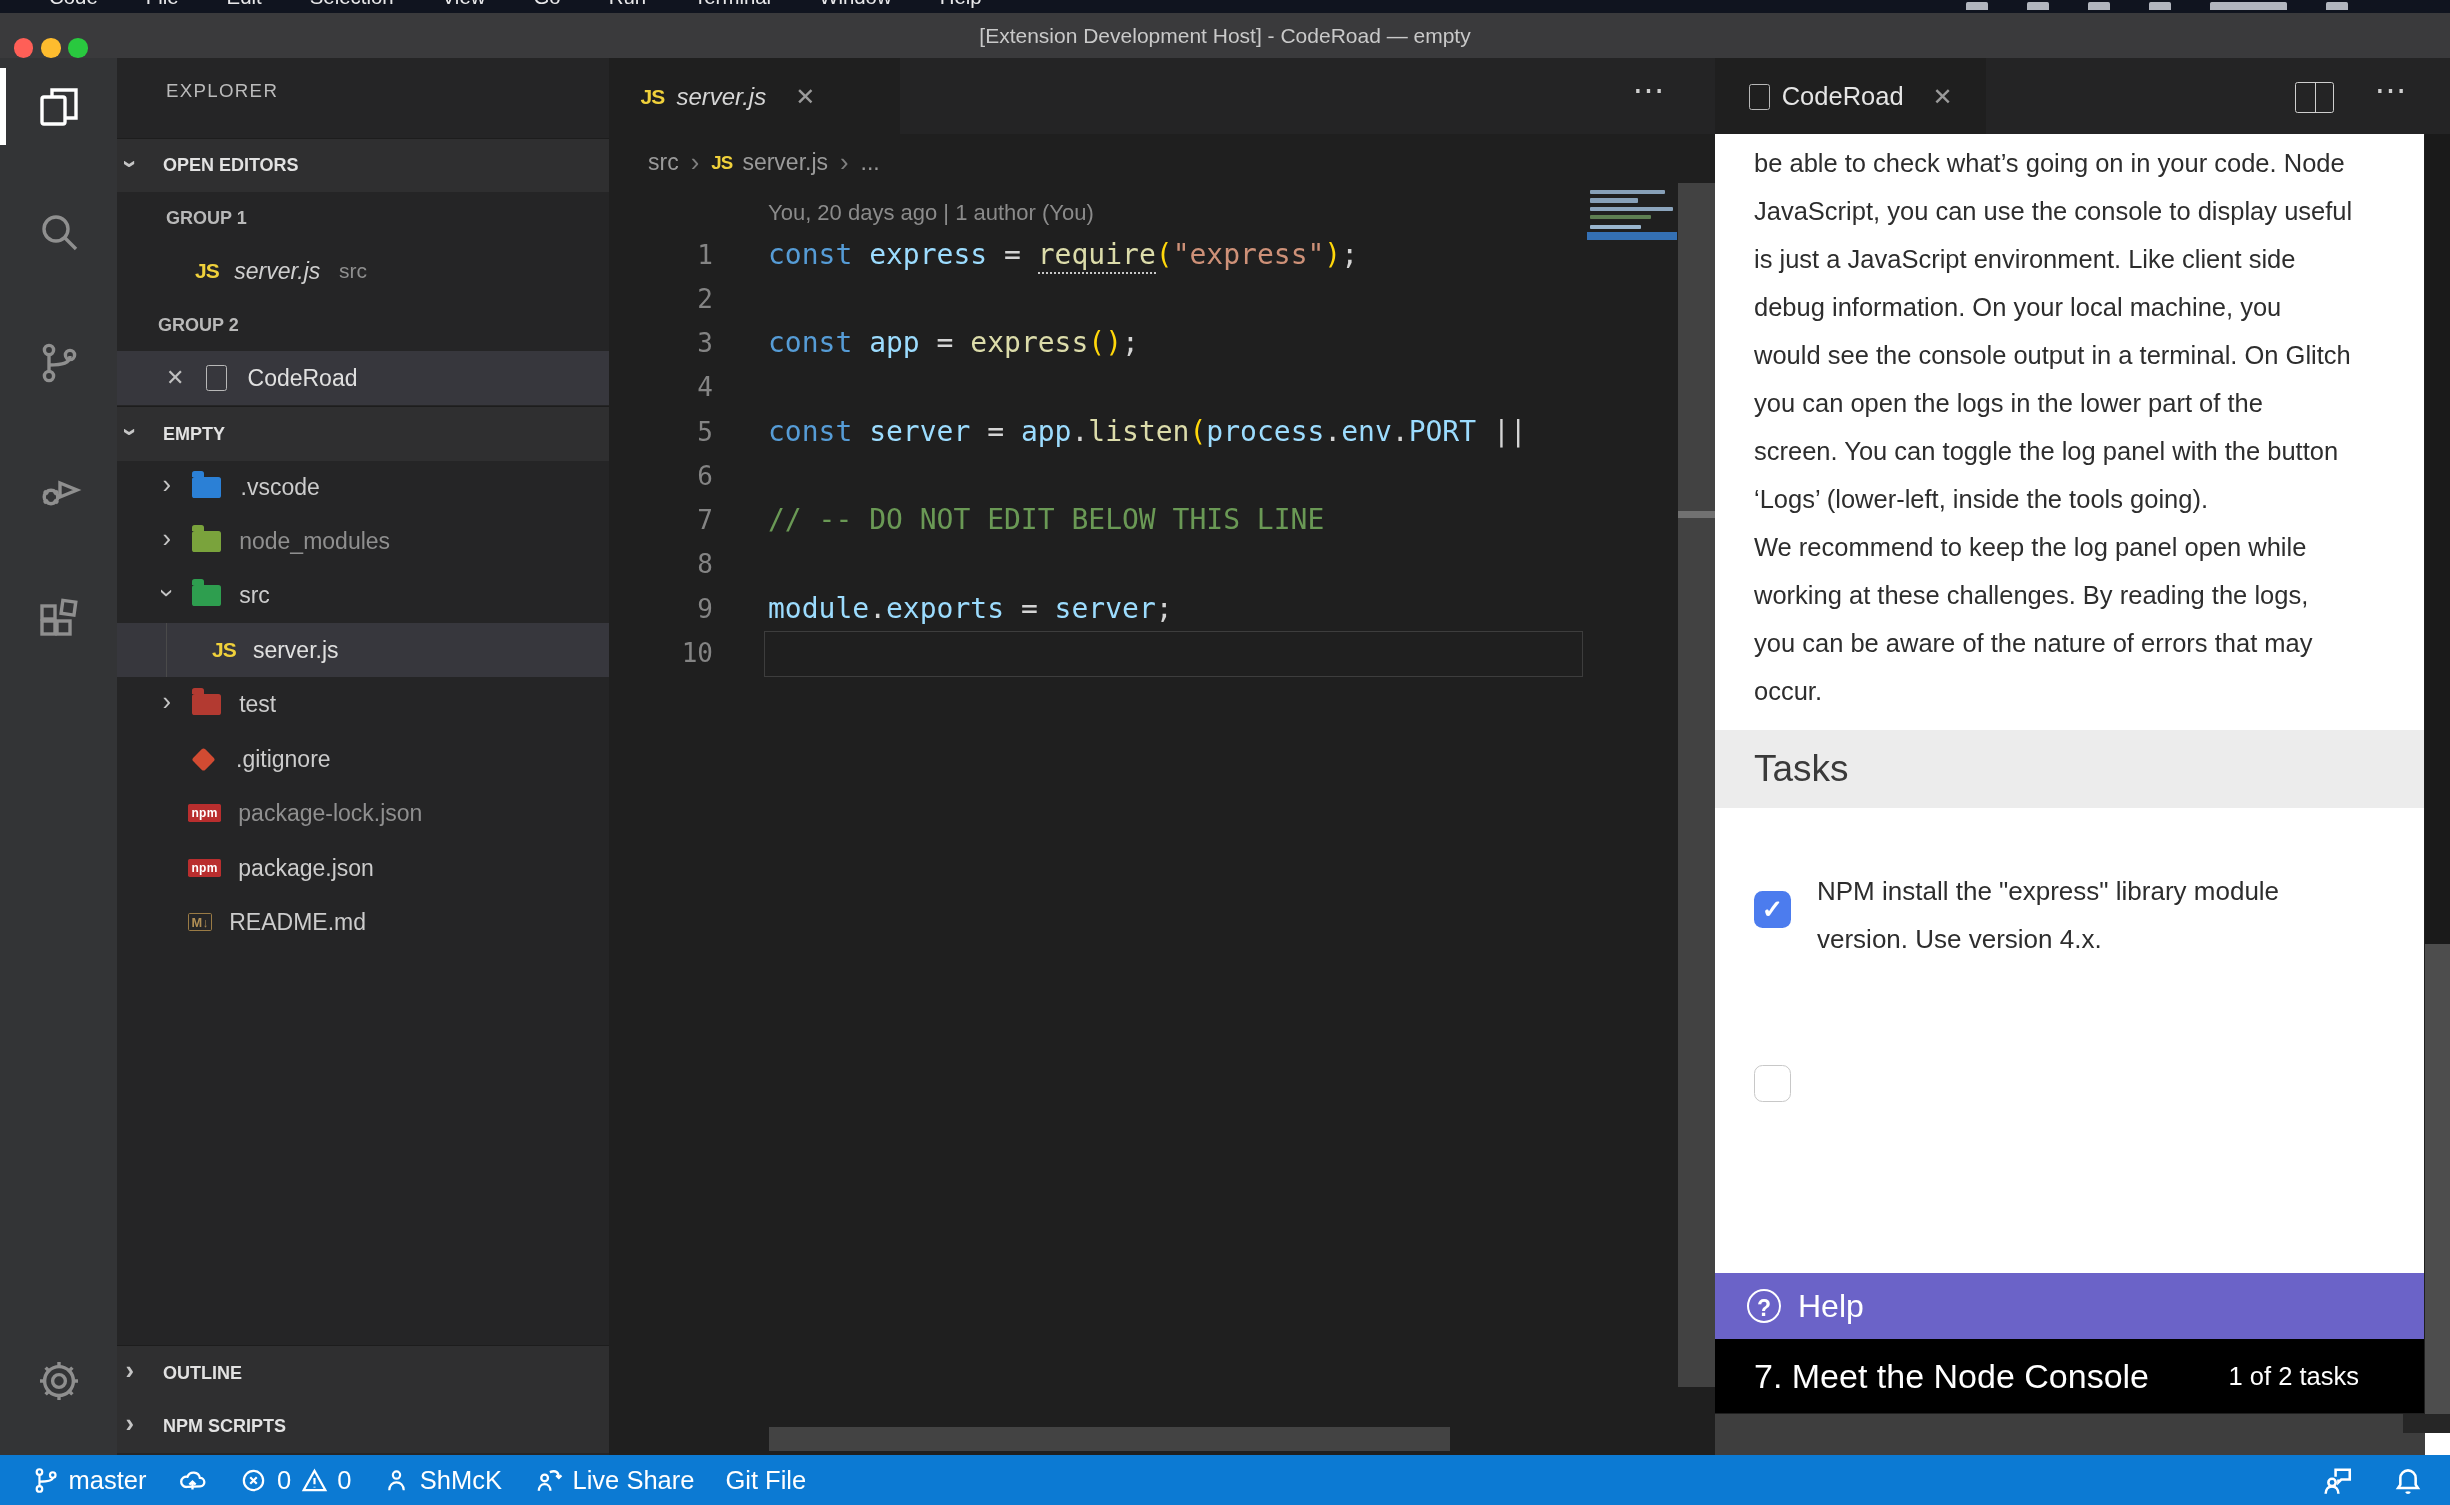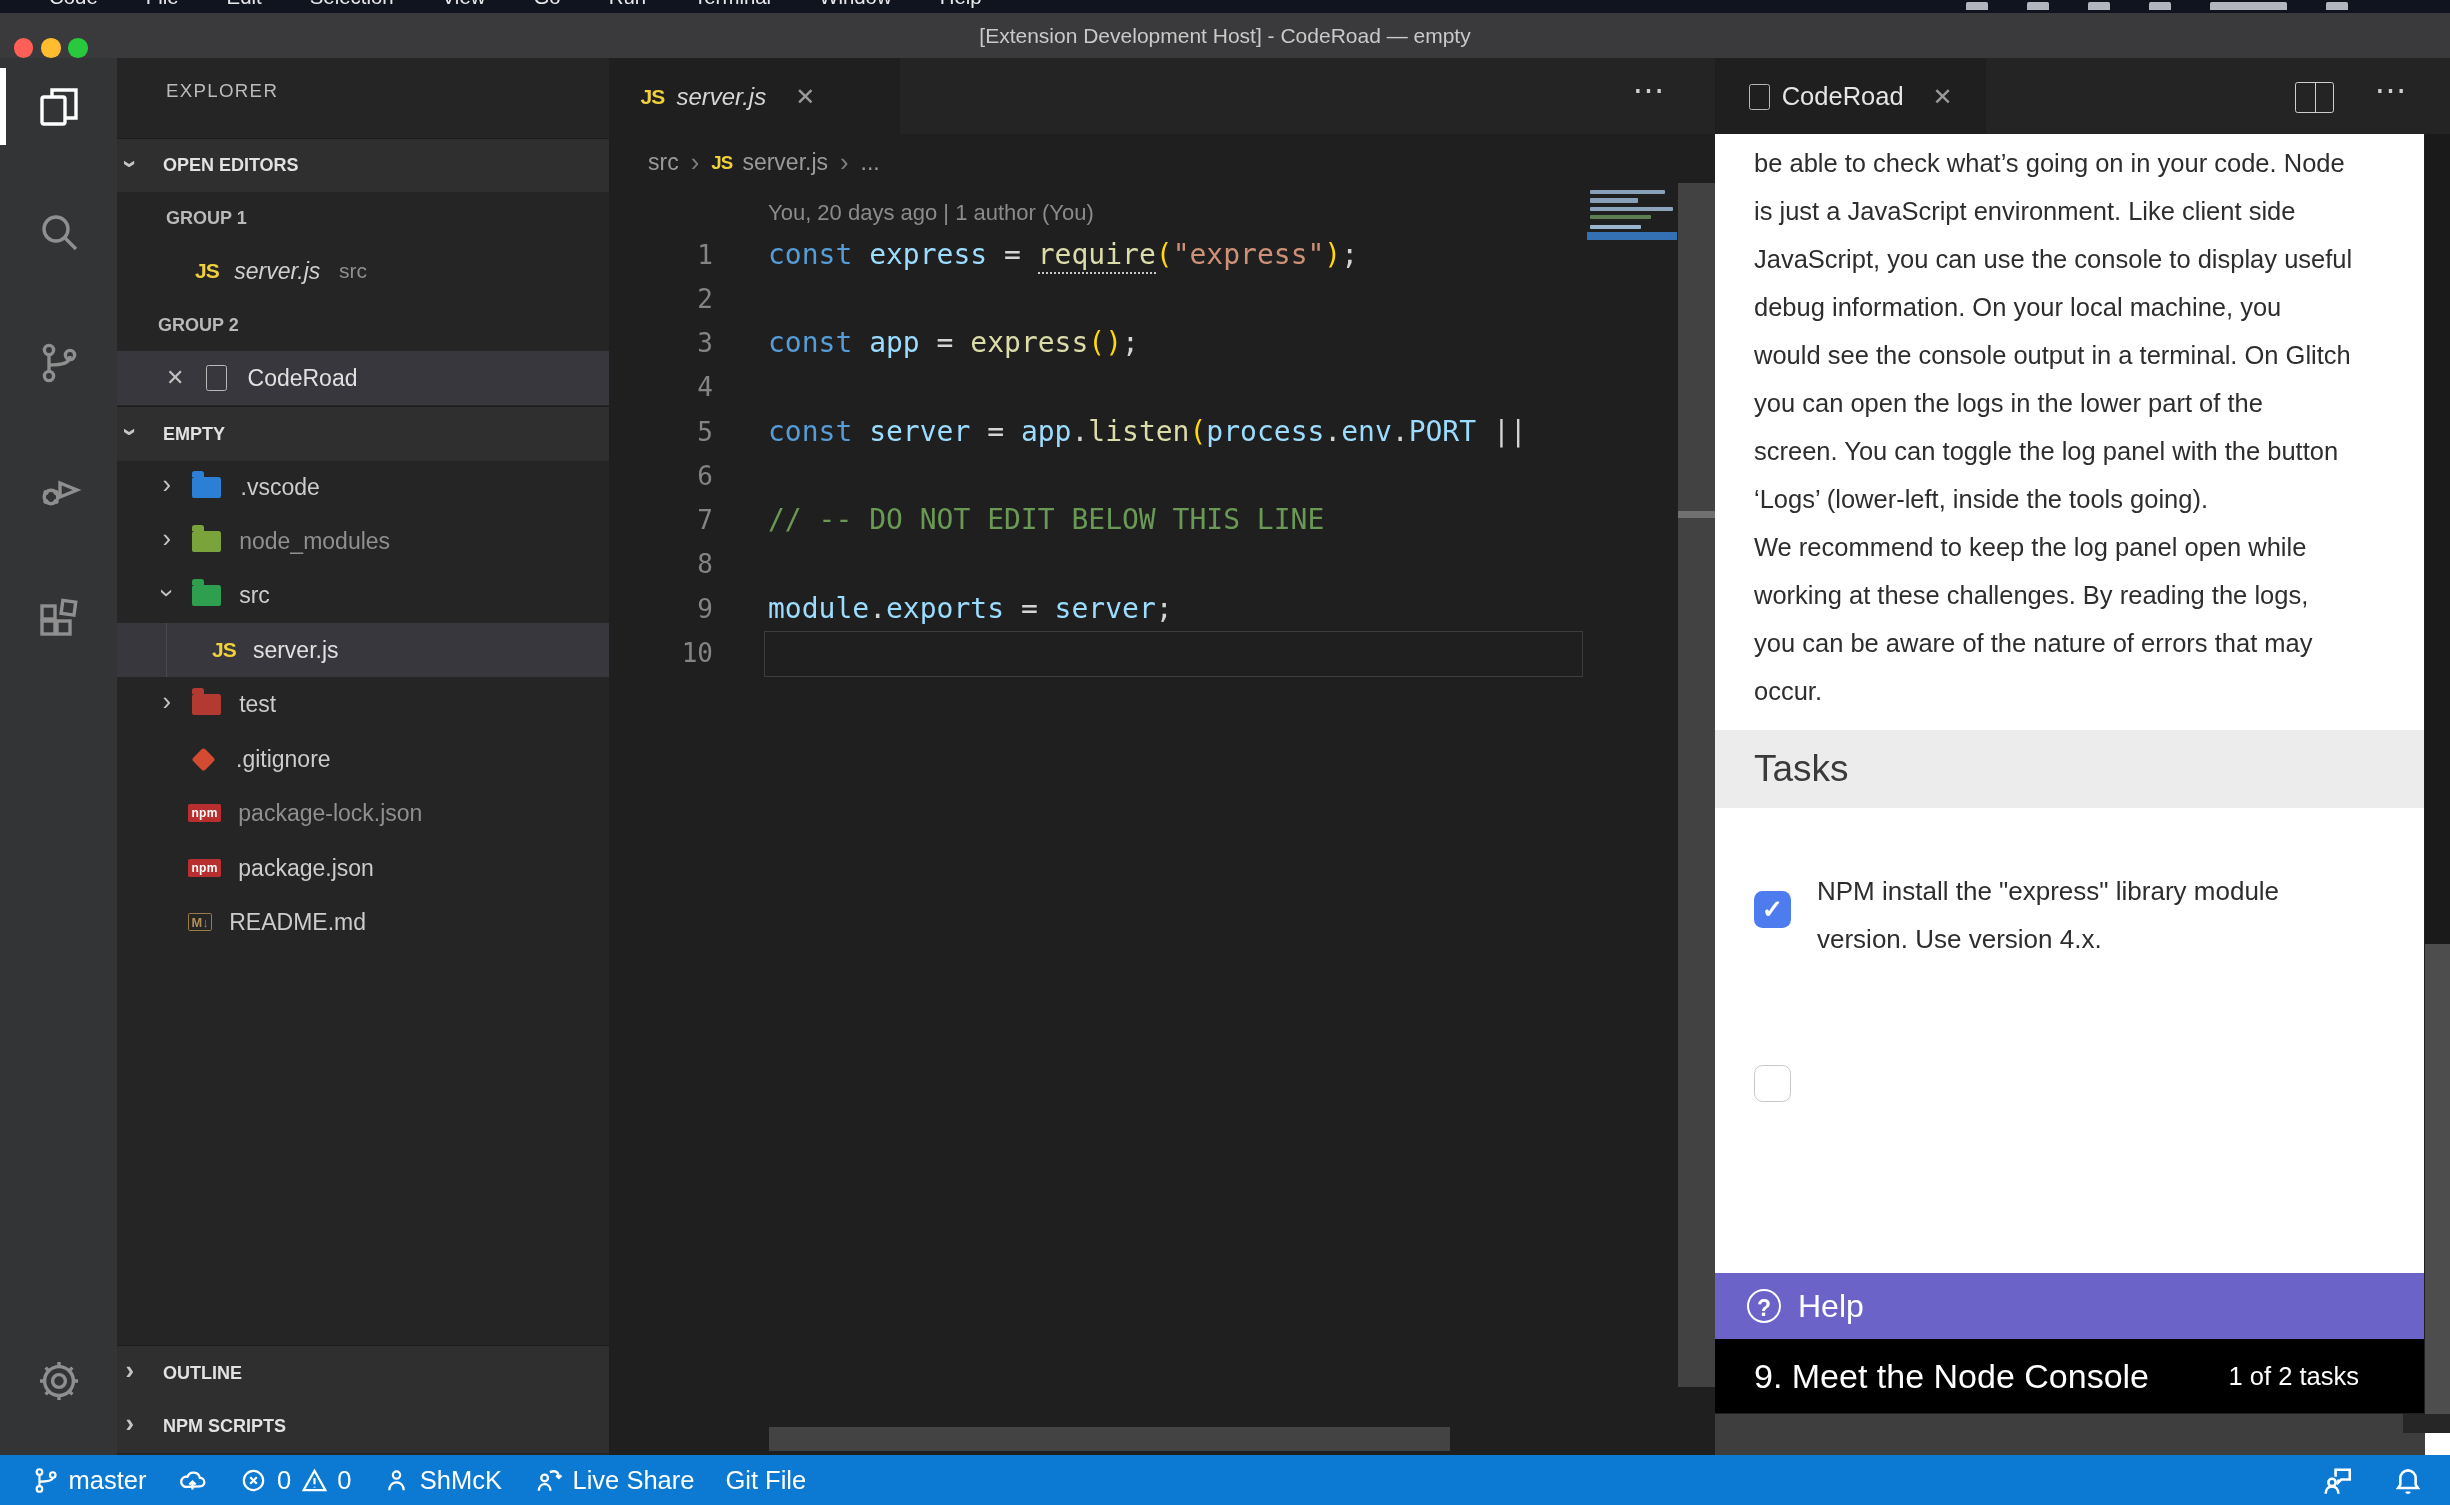--- a/index.html
+++ b/index.html
@@ -379,22 +379,22 @@
       <span class="tab-title">CodeRoad</span>
       <span class="tab-x">✕</span>
     </div>
     <span class="split-icon" style="position:absolute;right:116px;top:24px"></span>
     <span class="dots" style="position:absolute;right:41px;top:24px">⋯</span>
   </div>
 
   <div class="abs" id="webview">
     <div id="para">
         <div class="pline">be able to check what’s going on in your code. Node</div>
+        <div class="pline">JavaScript, you can use the console to display useful</div>
         <div class="pline">is just a JavaScript environment. Like client side</div>
-        <div class="pline">JavaScript, you can use the console to display useful</div>
         <div class="pline">debug information. On your local machine, you</div>
         <div class="pline">would see the console output in a terminal. On Glitch</div>
         <div class="pline">you can open the logs in the lower part of the</div>
         <div class="pline">screen. You can toggle the log panel with the button</div>
         <div class="pline">‘Logs’ (lower-left, inside the tools going).</div>
         <div class="pline">We recommend to keep the log panel open while</div>
         <div class="pline">working at these challenges. By reading the logs,</div>
         <div class="pline">you can be aware of the nature of errors that may</div>
         <div class="pline">occur.</div>
       </div>
@@ -408,21 +408,21 @@
       <span>NPM install the "express" library module version. Use version 4.x.</span>
     </div>
 
     <div class="checkbox unchecked" style="top:931px"></div>
 
     <div id="help-bar">
       <span class="q-icon">?</span>
       <span id="help-label">Help</span>
     </div>
     <div id="lesson-bar">
-      <span id="lesson-title">9. Meet the Node Console</span>
+      <span id="lesson-title">7. Meet the Node Console</span>
       <span id="lesson-progress">1 of 2 tasks</span>
     </div>
   </div>
 
   <div class="abs" id="webview-bottom"></div>
   <div class="abs" id="right-scroll-top"></div>
   <div class="abs" id="right-scroll-thumb"></div>
   <div class="abs" id="right-corner-dark"></div>
   <div class="abs" id="right-corner-white"></div>
 

